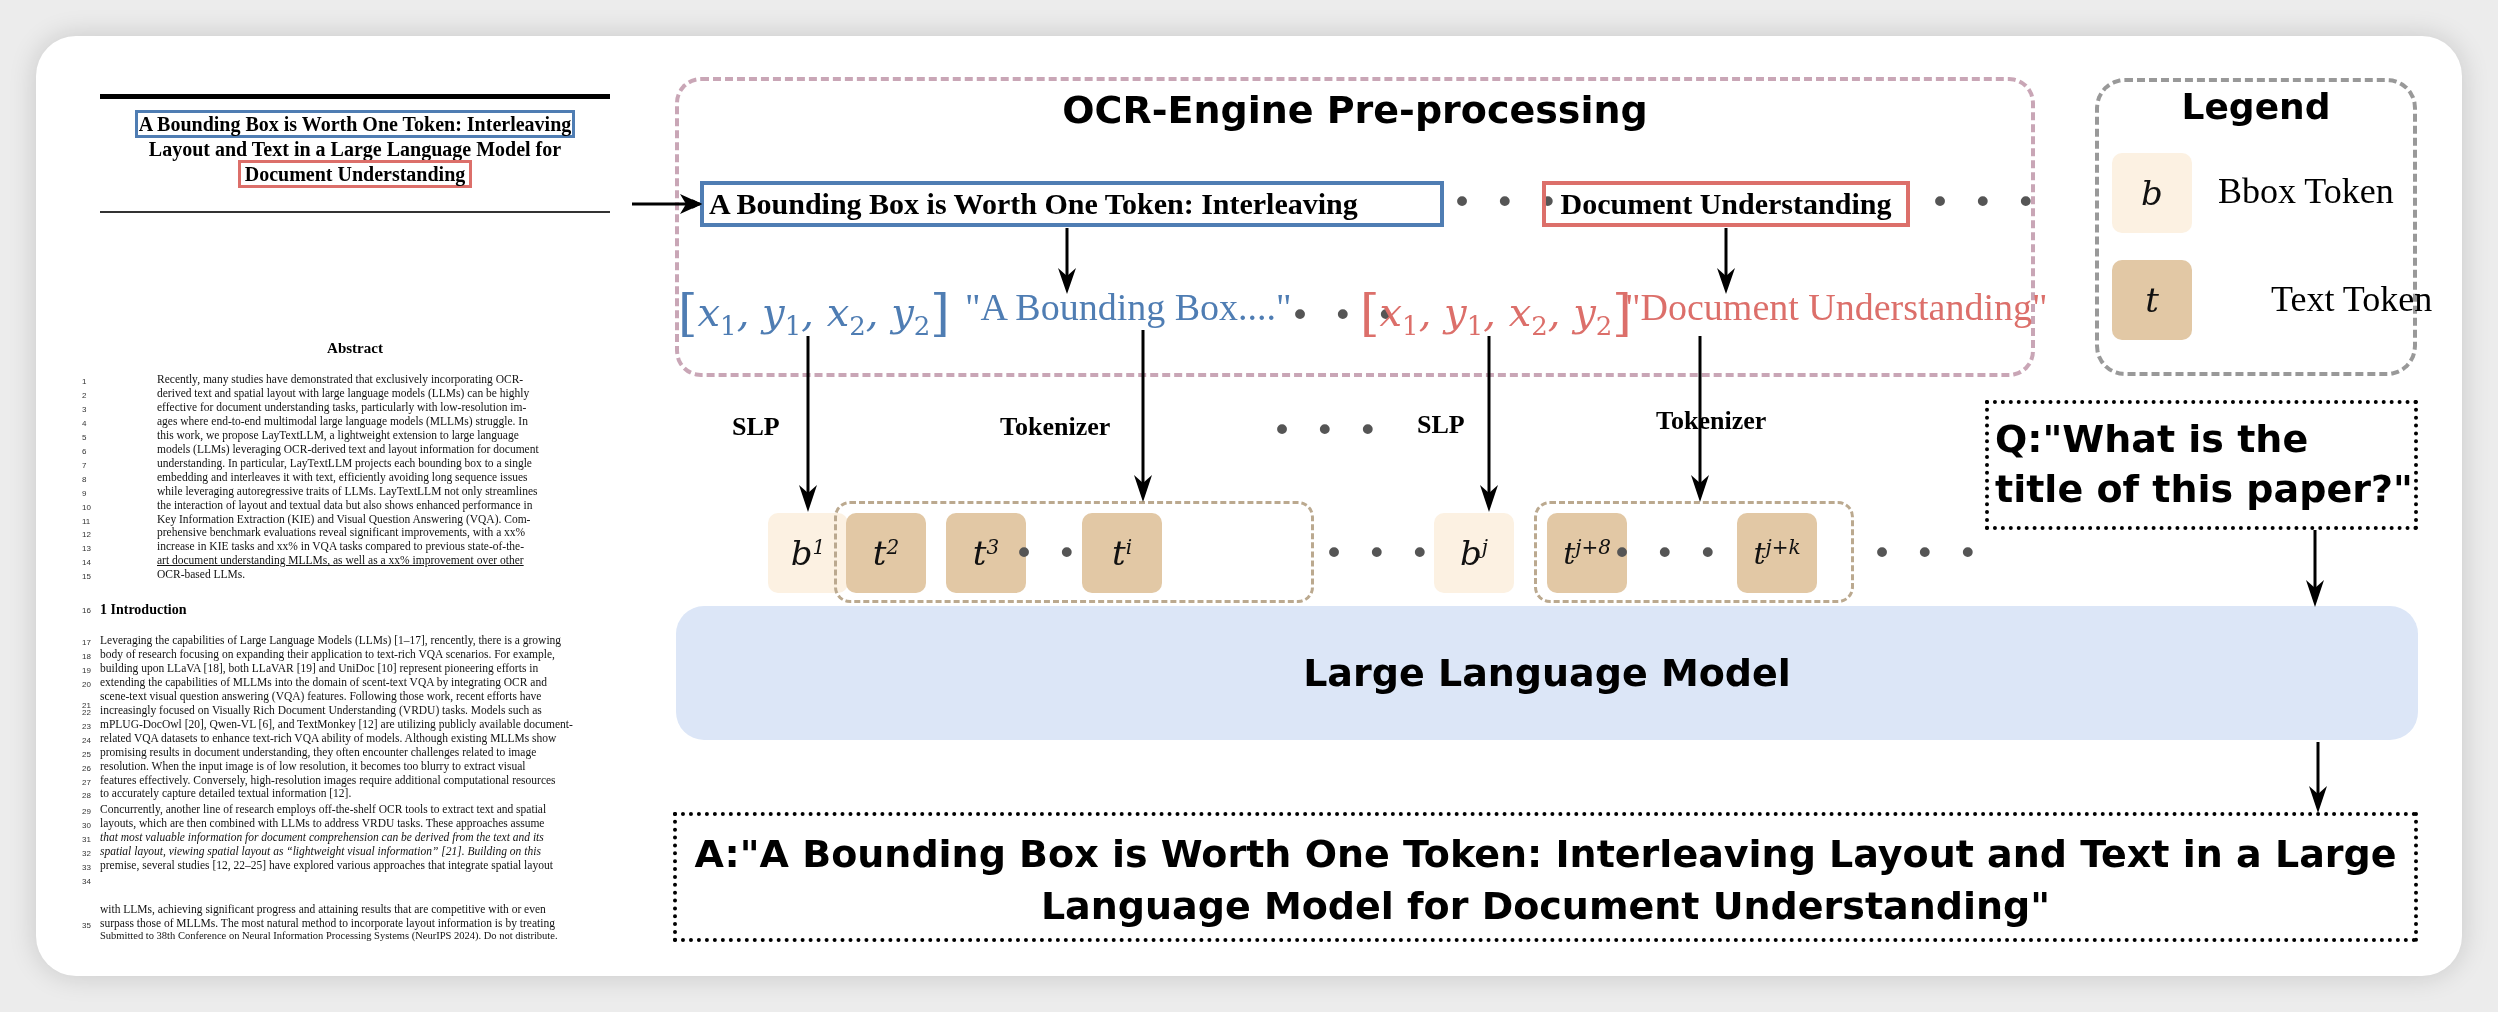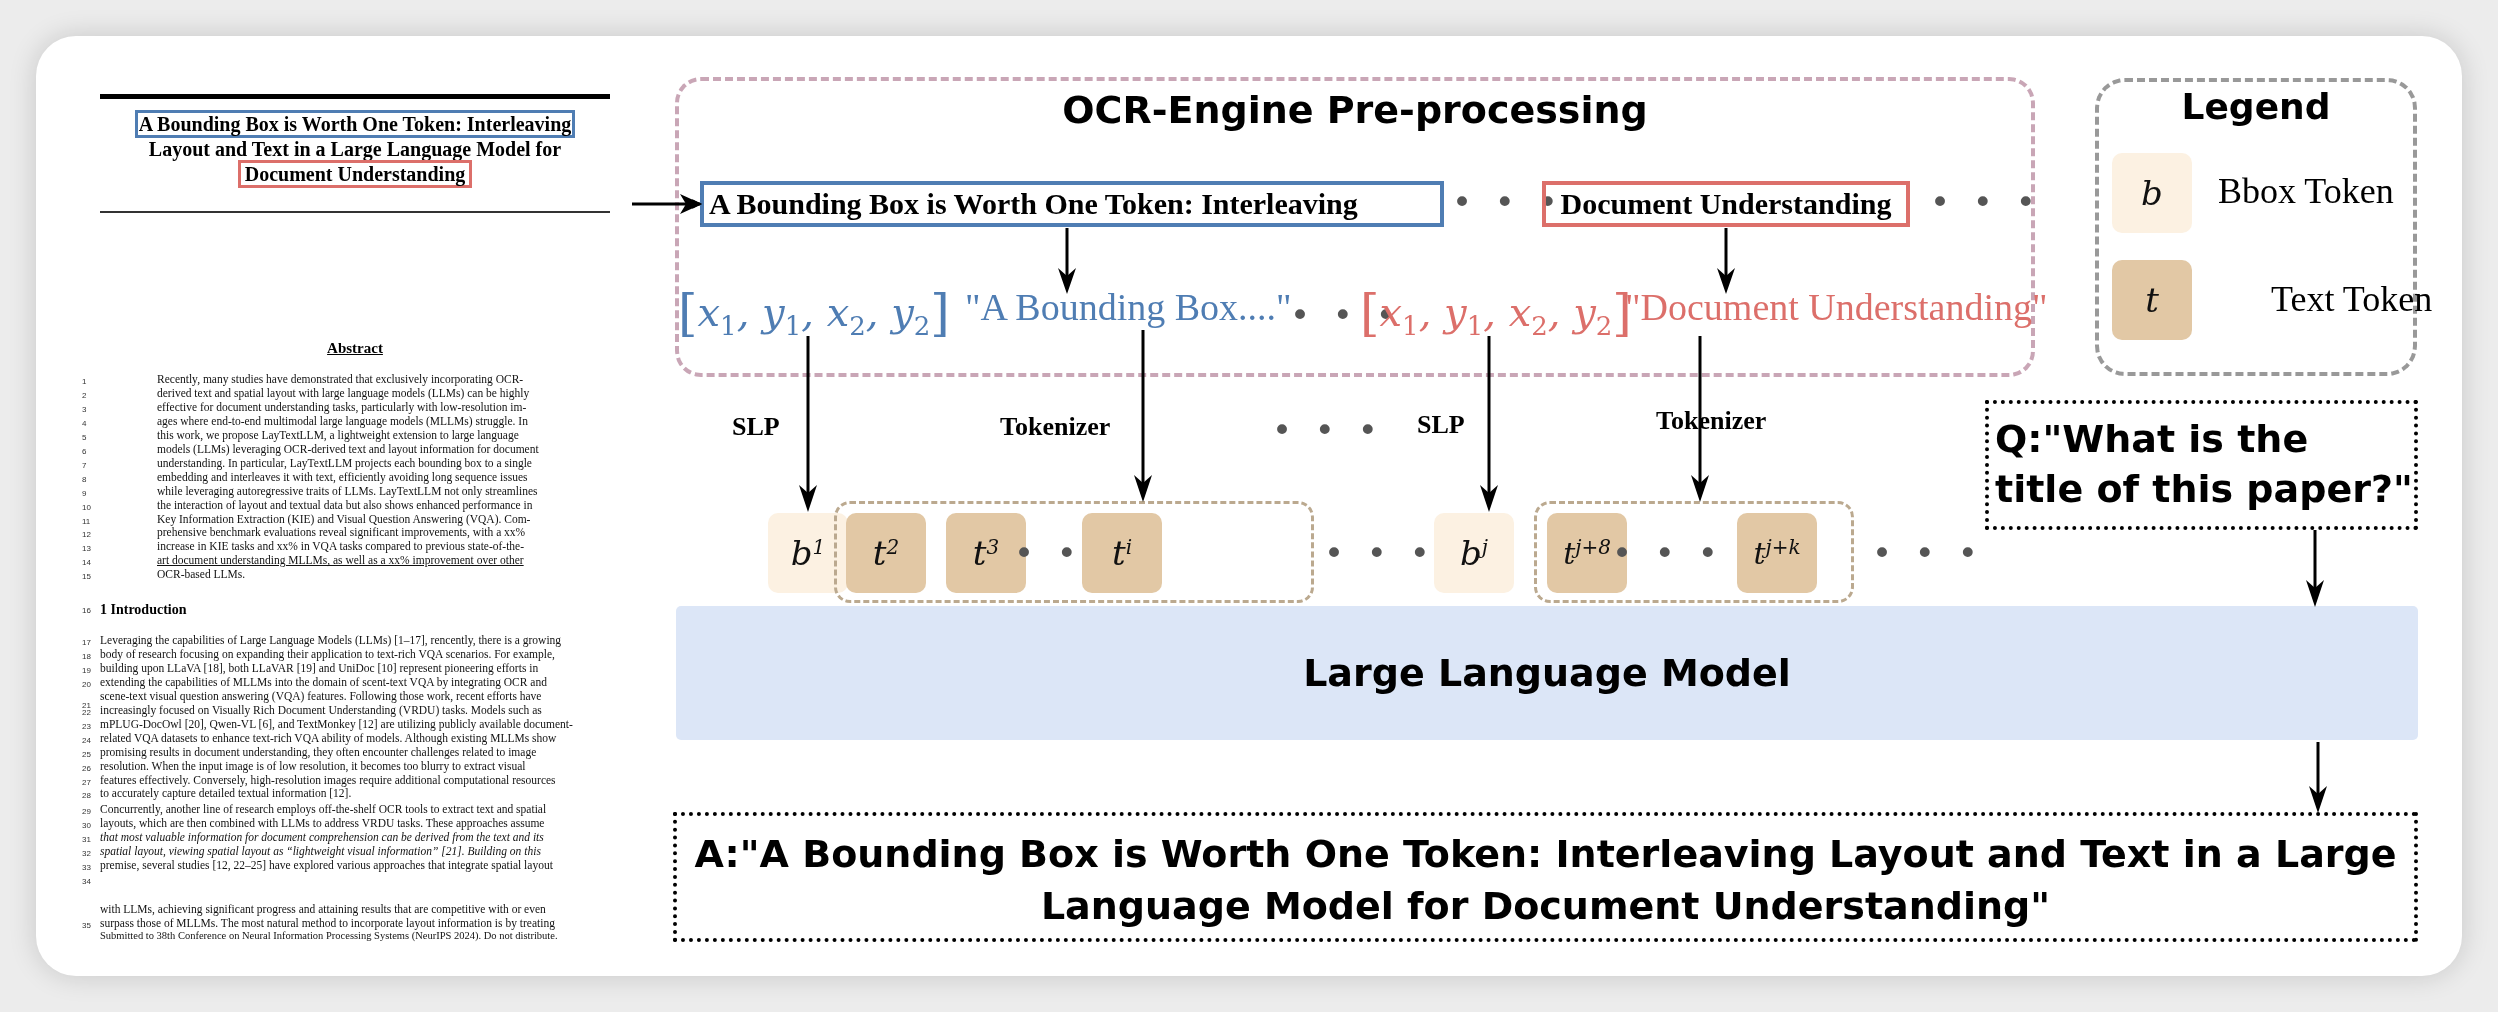--- a/index.html
+++ b/index.html
@@ -12,38 +12,38 @@
   
   .paper { position:absolute; left:100px; top:90px; width:510px; height:860px; }
   .rule-thick { position:absolute; left:0; top:4px; width:510px; height:5px; background:#000; }
   .rule-thin { position:absolute; left:0; top:121px; width:510px; height:2px; background:#333; }
   .title-area { position:absolute; left:0; top:22px; width:510px; text-align:center; font-weight:bold; font-size:20px; line-height:25px; }
   .hl-blue { border:3px solid #4f7db3; padding:0 1px; }
   .hl-red { border:3px solid #dc6f6a; padding:0 4px; }
   .authors { position:absolute; left:0; top:155px; width:510px; text-align:center; font-size:12px; line-height:14px; }
   .authors .b { font-weight:bold; }
   .authors .mono { font-family:"Liberation Mono", monospace; font-size:11px; }
-  .abs-title { position:absolute; left:0; top:250px; width:510px; text-align:center; font-weight:bold; font-size:15px;text-decoration:underline; }
+  .abs-title { position:absolute; left:0; top:250px; width:510px; text-align:center; font-weight:bold; font-size:15px; }
   .lines { position:absolute; font-size:11.5px; line-height:13.95px; color:#111; text-align:justify; }
   .lines .row { position:relative; white-space:nowrap; text-align-last:justify; }
   .lines .row.last { text-align-last:left; }
   .ln { position:absolute; font-size:8px; color:#333; font-family:"Liberation Sans", sans-serif; }
   .intro-h { position:absolute; left:0; top:512px; font-weight:bold; font-size:14px; }
   .footer { position:absolute; left:0; top:840px; font-size:10.5px; color:#111; }
 
   
   .ocr-box { position:absolute; left:675px; top:77px; width:1360px; height:300px; border:4px dashed #c9a6b6; border-radius:26px; box-sizing:border-box; }
   .legend-box { position:absolute; left:2095px; top:78px; width:322px; height:298px; border:4px dashed #999; border-radius:30px; box-sizing:border-box; }
   .tok { position:absolute; width:80px; height:80px; border-radius:10px; display:flex; align-items:center; justify-content:center; font-family:"DejaVu Serif", serif; font-style:italic; font-size:34px; color:#111; }
   .tok sup { font-size:20px; position:relative; top:-6px; }
   .bbox { background:#fcf1e2; }
   .text { background:#e2c8a5; }
   .group { position:absolute; border:3px dashed #bba98f; border-radius:16px; box-sizing:border-box; }
   .dots { position:absolute; font-size:34px; color:#555; letter-spacing:6px; font-family:"DejaVu Sans", sans-serif; line-height:20px; }
-  .llm { position:absolute; left:676px; top:606px; width:1742px; height:134px; background:#dce6f7; border-radius:5px; display:flex; align-items:center; justify-content:center; font-size:38px; }
+  .llm { position:absolute; left:676px; top:606px; width:1742px; height:134px; background:#dce6f7; border-radius:28px; display:flex; align-items:center; justify-content:center; font-size:38px; }
   .qa { position:absolute; border:4px dotted #000; box-sizing:border-box; }
   .q-text { font-size:38px; line-height:50px; padding:10px 0 0 6px; }
   .a-text { font-size:38px; line-height:52px; text-align:center; padding-top:12px; }
   .coord { position:absolute; font-family:"DejaVu Serif", serif; font-style:italic; font-size:40px; white-space:nowrap; }
   .coord .br { font-style:normal; font-size:50px; position:relative; top:4px; }
   .coord sub { font-style:normal; font-size:26px; }
   .quote { position:absolute; font-size:38px; white-space:nowrap; }
   .ocr-word { position:absolute; font-size:30px; line-height:38px; padding:0 5px; box-sizing:border-box; white-space:nowrap; }
   .arrow-label { position:absolute; font-size:26px; }
   svg.arrows { position:absolute; left:0; top:0; width:2498px; height:1012px; overflow:visible; pointer-events:none; }

